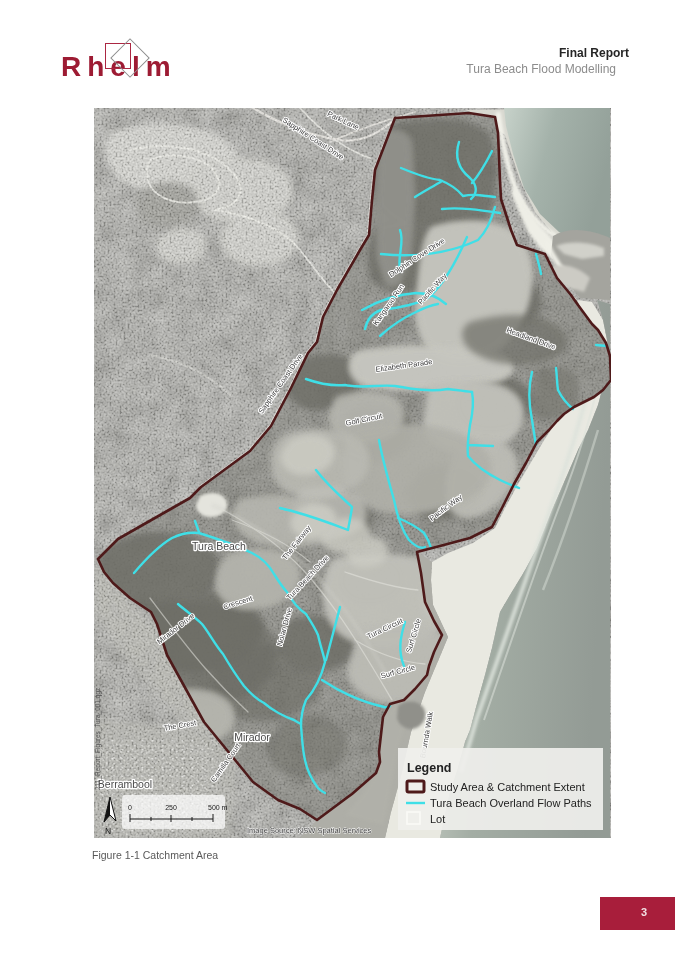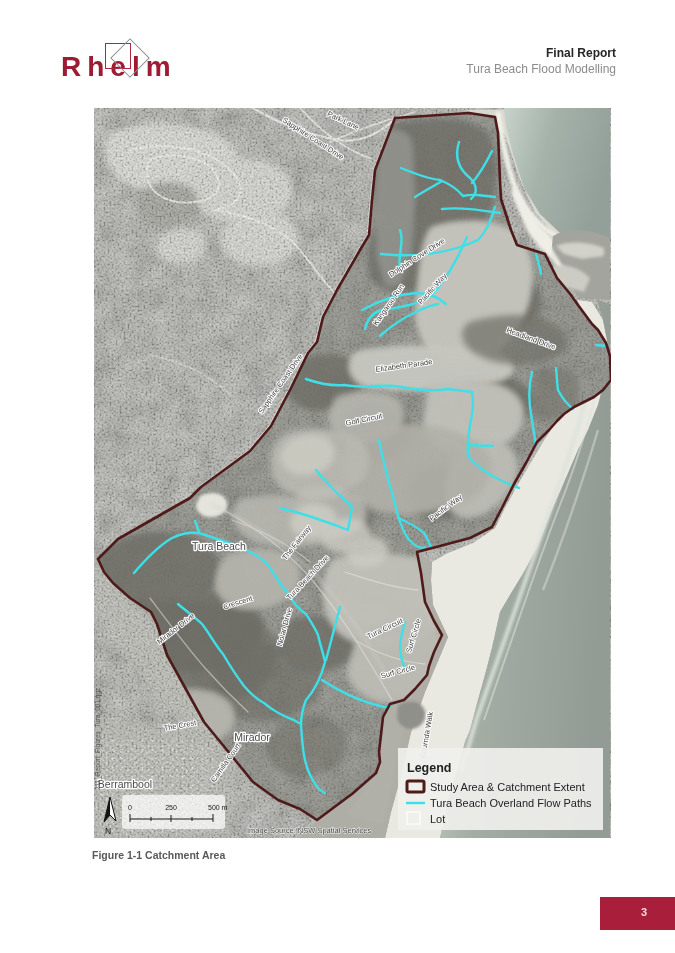--- a/index.html
+++ b/index.html
@@ -10,21 +10,21 @@
 </head>
 <body>
 <div id="page">
 
 <div class="abs" style="left:61px;top:51px;width:200px;height:36px;color:#9d1b33;font-weight:bold;font-size:28px;letter-spacing:6px;">Rhelm</div>
 
 <div class="abs" style="left:105px;top:43px;width:24px;height:24px;border:1.5px solid #ab2742;"></div>
 
 <div class="abs" style="left:116px;top:43.5px;width:26px;height:26px;border:1.4px solid #8d8d8d;transform:rotate(45deg);"></div>
 
-<div class="abs" style="right:59px;top:46px;text-align:left;font-size:12px;color:#262626;font-weight:bold;">Final Report</div>
+<div class="abs" style="right:46px;top:46px;text-align:left;font-size:12px;color:#262626;font-weight:bold;">Final Report</div>
 
 <div class="abs" style="right:59px;top:62px;font-size:12px;color:#8c8c8c;">Tura Beach Flood Modelling</div>
 
 <div class="abs" style="left:94px;top:108px;width:517px;height:730px;">
 <svg width="517" height="730" viewBox="94 108 517 730">
 <defs>
 <filter id="tex" x="-2%" y="-2%" width="104%" height="104%">
  <feTurbulence type="fractalNoise" baseFrequency="0.5" numOctaves="3" seed="7"></feTurbulence>
  <feColorMatrix type="saturate" values="0"></feColorMatrix>
  <feComponentTransfer>
@@ -325,18 +325,18 @@
 
 <g>
 <path d="M110,797 L116,821 110,815 104,822 Z" fill="#ffffff" stroke="#111111" stroke-width="1"></path>
 <path d="M110,797 L110,815 104,822 Z" fill="#111111"></path>
 <text x="105" y="834" font-family="Liberation Sans,sans-serif" font-size="8.5" fill="#111111">N</text>
 </g>
 
 </svg>
 </div>
 
-<div class="abs" style="left:92px;top:849px;font-size:10.5px;font-weight:bold;color:#595959;">Figure 1-1 Catchment Area</div>
+<div class="abs" style="left:92px;top:849px;font-size:10.5px;font-weight:normal;color:#595959;">Figure 1-1 Catchment Area</div>
 
 <div class="abs" style="left:600px;top:897px;width:75px;height:33px;background:#a81e3b;"></div>
 
 <div class="abs" style="left:638px;top:906px;width:12px;color:#f2dfe3;font-weight:bold;font-size:11px;text-align:center;">3</div>
 </div>
 
 </body></html>

